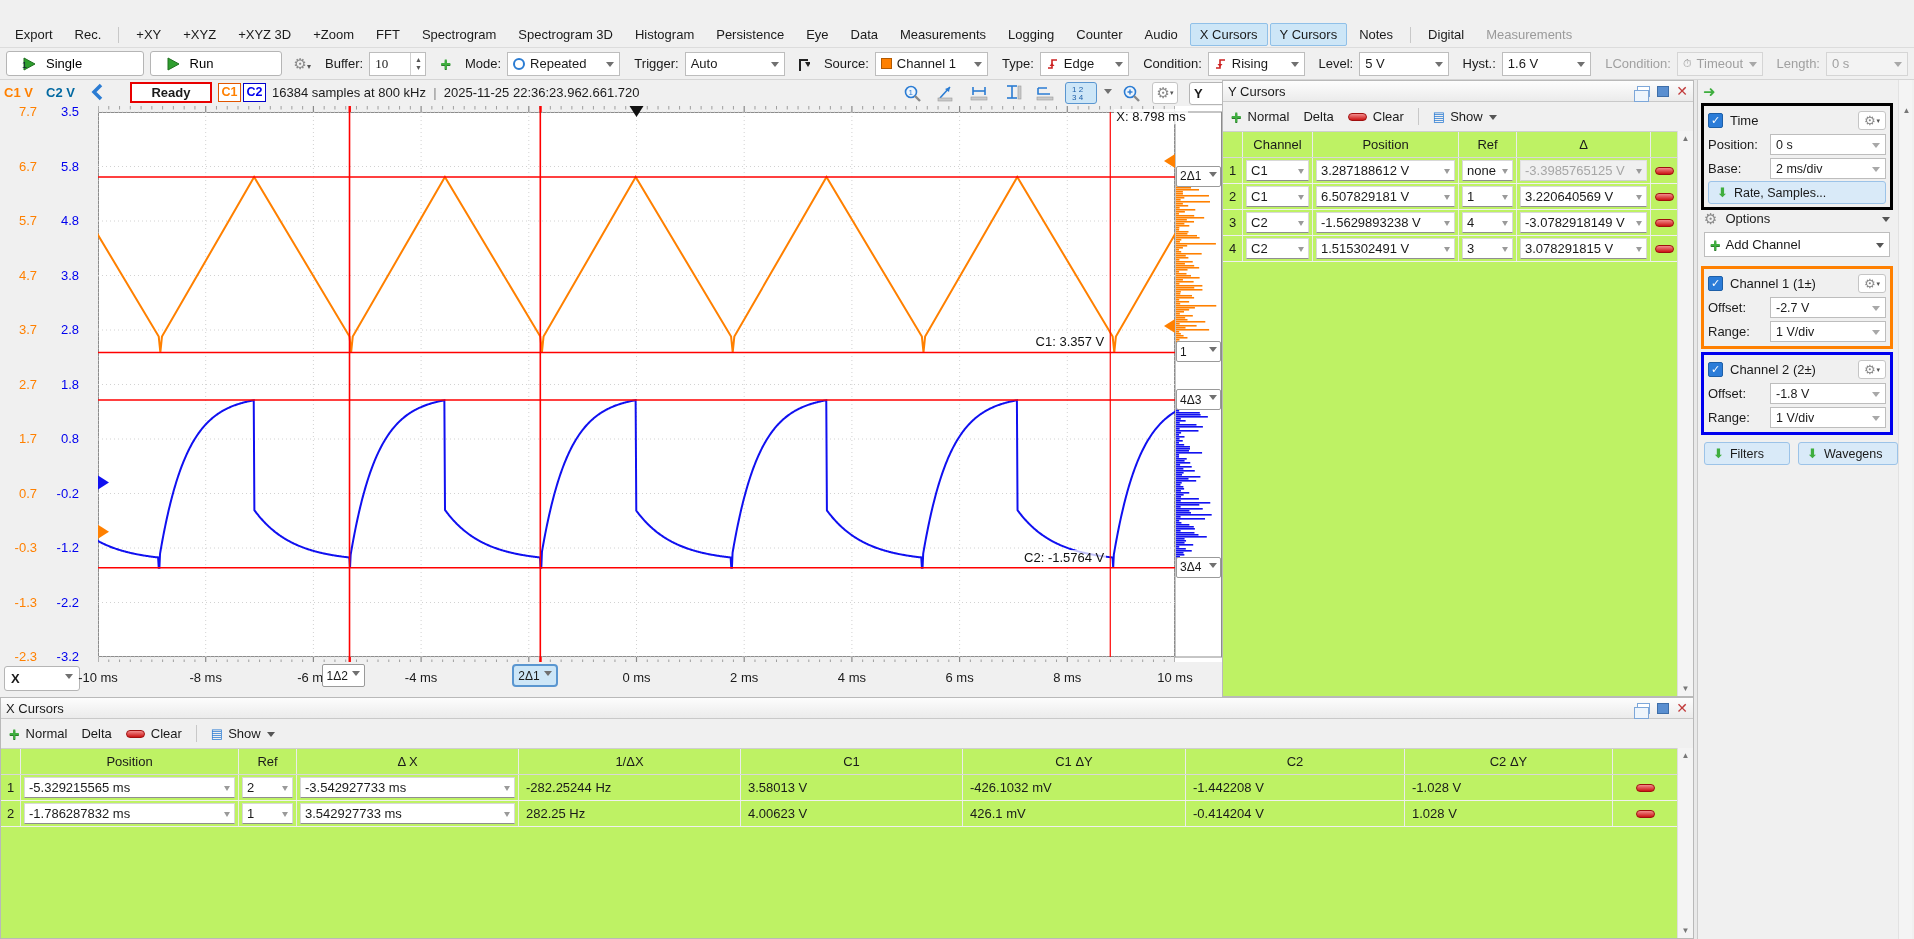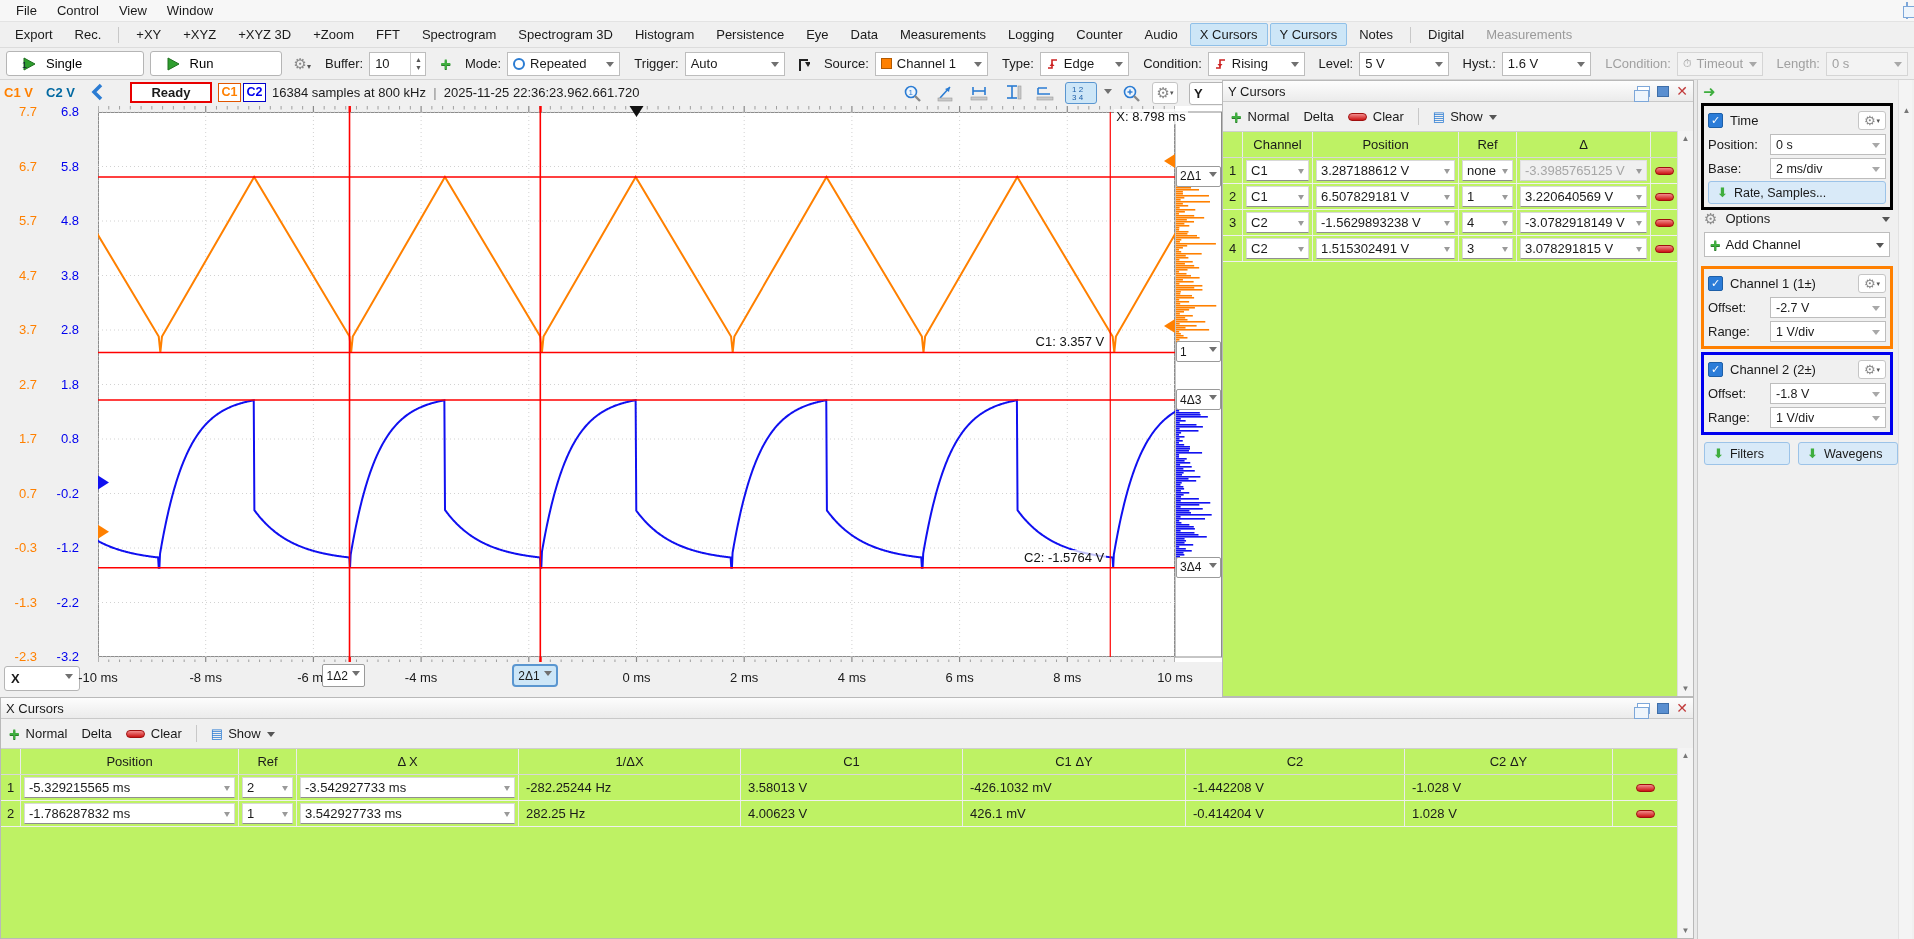--- a/index.html
+++ b/index.html
@@ -27,21 +27,21 @@
   .cbtn { display:flex; align-items:center; gap:9px; width:148px; height:25px; background:#fff;
     border:1px solid #b5b5b5; border-radius:3px; padding-left:14px; font-size:13px; }
   .clabel { margin-left:8px; white-space:nowrap; }
   .clabel.dis, .dd.dis { color:#a0a0a0;text-align:right; }
   .dd { display:flex; align-items:center; gap:5px; height:24px; background:#fff;
     border:1px solid #bdbdbd; padding:0 5px; white-space:nowrap; }
   .dd.dis { background:#f3f3f3; border-color:#d5d5d5; }
   .chev { width:0; height:0; border:4px solid transparent; border-top:5px solid #707070; margin-top:5px; margin-left:auto; }
   .chev.lt { border-top-color:#a8a8a8; }
   .spinbox { display:flex; align-items:center; width:62px; height:24px; background:#fff; border:1px solid #bdbdbd; }
-  .spinbox .val { flex:1; padding-left:5px; }
+  .spinbox .val { flex:1; padding-left:5px;font-family:Liberation Serif, serif; }
   .spinbtns { width:15px; height:100%; border-left:1px solid #d0d0d0; display:flex; flex-direction:column;
     align-items:center; justify-content:center; font-size:7px; color:#555; line-height:1.1; }
   .swatch { width:11px; height:11px; background:#ff8000; border:1px solid #b35900; display:inline-block; }
   .gear { color:#8a8a8a; font-size:15px; font-family:"DejaVu Sans",sans-serif; }
   .plusic { color:#3fae3f; font-weight:bold; font-size:18px; line-height:12px; text-shadow:0 1px 0 #2a7a2a; }
 
   
   #scopeArea { position:absolute; left:0; top:80px; width:1222px; height:617px; background:#f0f0f0; }
   .statusbar { position:absolute; left:0; top:0; width:1222px; height:26px; }
   .axhdr { position:absolute; top:5px; font-weight:bold; font-size:13px; }
@@ -126,29 +126,20 @@
   #ypanel { left:1222px; top:80px; width:472px; height:617px; }
   .vsplit { position:absolute; left:1694px; top:80px; width:3px; height:859px; background:#e9e9e9; }
 
   svg text { font-family:"Liberation Sans","DejaVu Sans",sans-serif; }
 </style>
 </head>
 <body>
 
 <div id="app">
 
-  <div class="menubar">
-    <span id="menuItems" style="display:flex">
-        <span class="menu-item">File</span>
-        <span class="menu-item">Control</span>
-        <span class="menu-item">View</span>
-        <span class="menu-item">Window</span>
-      </span>
-    <span class="winicon"><span class="wrestore"></span></span>
-  </div>
 
   <div class="tabbar" id="tabBar">
       <span class="tab">Export</span>
       <span class="tab">Rec.</span>
       <div class="tab-sep"></div>
       <span class="tab">+XY</span>
       <span class="tab">+XYZ</span>
       <span class="tab">+XYZ 3D</span>
       <span class="tab">+Zoom</span>
       <span class="tab">FFT</span>
@@ -331,21 +322,21 @@
         <span class="ybtn">
           <span>Y</span>
             <span class="chev" style="margin:0"></span>
         </span>
       </span>
     </div>
 
     <div id="yLabels">
         <div class="ylrow" style="top: -2px;">
           <span class="v1">7.7</span>
-          <span class="v2">6.8</span>
+          <span class="v2">3.5</span>
         </div>
         <div class="ylrow" style="top: 52.5px;">
           <span class="v1">6.7</span>
           <span class="v2">5.8</span>
         </div>
         <div class="ylrow" style="top: 107px;">
           <span class="v1">5.7</span>
           <span class="v2">4.8</span>
         </div>
         <div class="ylrow" style="top: 161.5px;">

